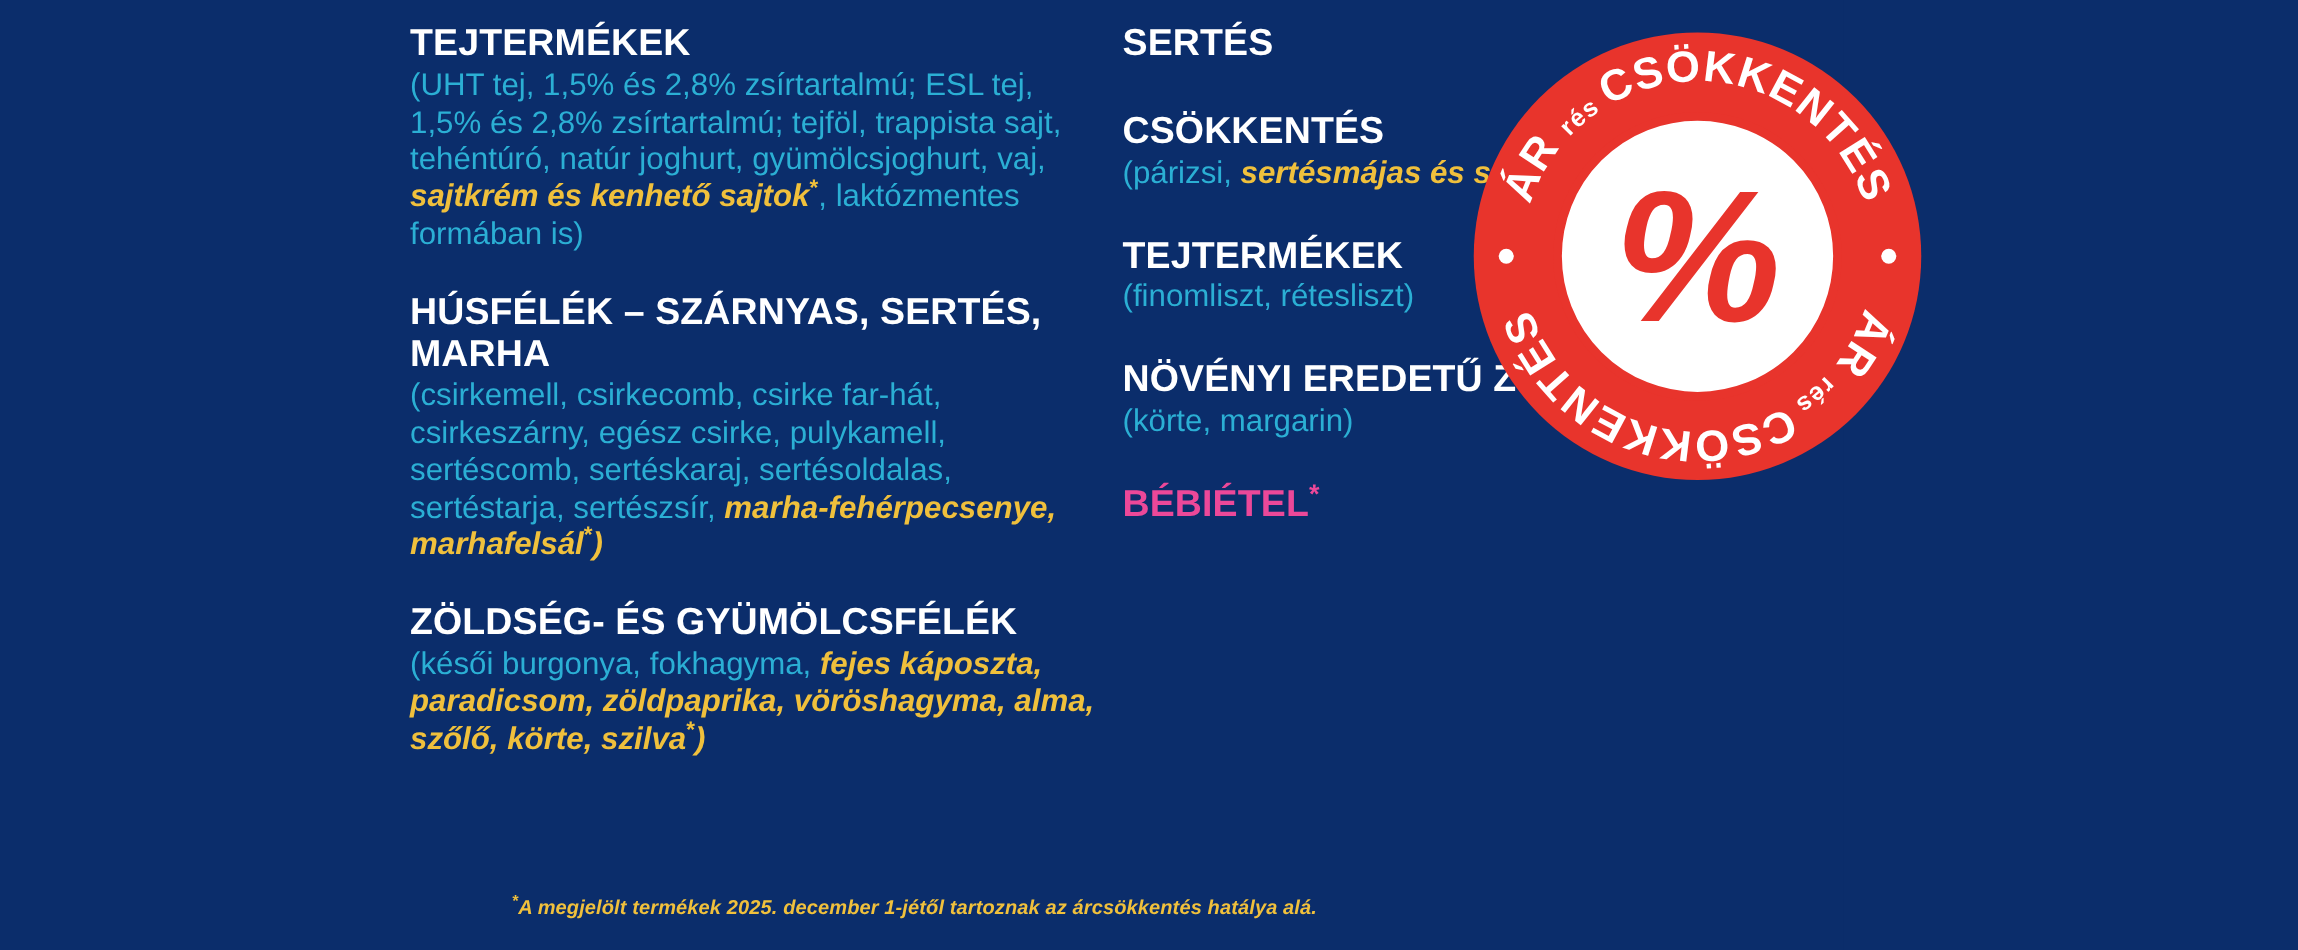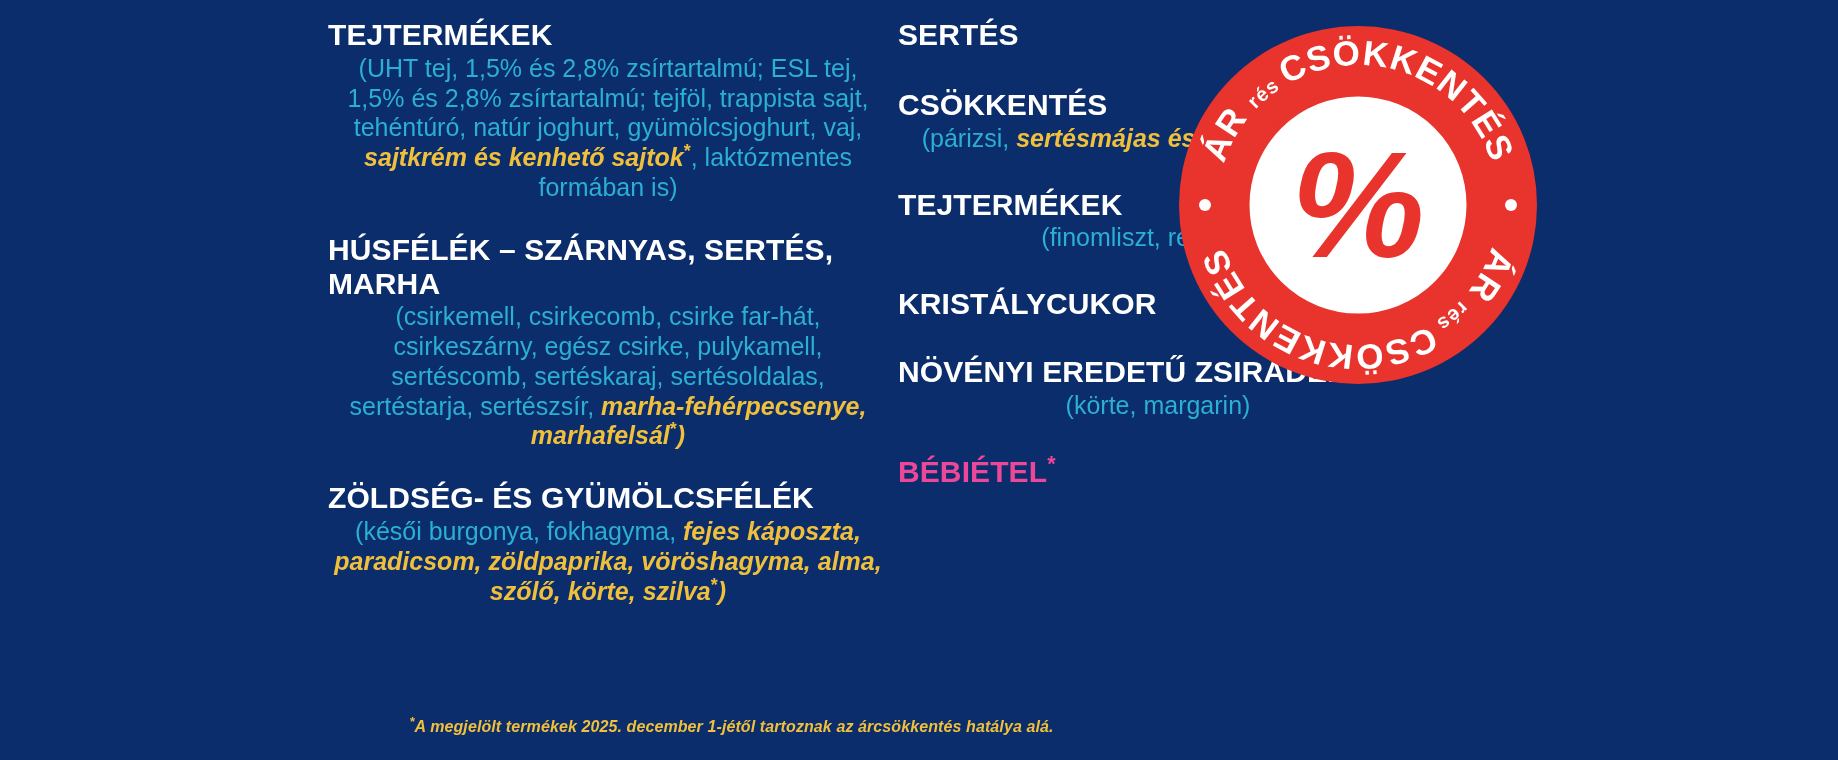--- a/index.html
+++ b/index.html
@@ -27,21 +27,20 @@
     color:#ffffff;
     letter-spacing:.1px;
   }
   h2.head.yellow{color:#ec4899;}
   .desc{
     margin:0;
     font-size:25px;
     line-height:1.19;
     color:#2bafd4;
     font-weight:400;
-    text-align:center;
   }
   .sup{font-size:.72em;vertical-align:super;line-height:0;}
 
   
   #blk-tojas{margin-bottom:36px;}
   #blk-felvagottak{margin-bottom:34px;}
   #blk-lisztfelek{margin-bottom:34px;}
   #blk-kristalycukor{margin-bottom:34px;}
   #blk-novenyi{margin-bottom:34px;}
   #blk-tejtermekek{margin-bottom:30px;}
@@ -94,23 +93,20 @@
         <h2 class="head">SERTÉS</h2>
       </div>
       <div class="block" id="blk-felvagottak">
         <h2 class="head">CSÖKKENTÉS</h2>
         <p class="desc"><span>(párizsi, </span><span class="hl" style="color: rgb(240, 192, 60); font-style: italic; font-weight: 700;">sertésmájas és sertésmájkrém</span><span class="hl sup" style="color: rgb(240, 192, 60); font-weight: 700;">*</span><span class="hl" style="color: rgb(240, 192, 60); font-style: italic; font-weight: 700;">)</span></p>
       </div>
       <div class="block" id="blk-lisztfelek">
         <h2 class="head">TEJTERMÉKEK</h2>
         <p class="desc"><span>(finomliszt, rétesliszt)</span></p>
       </div>
-      <div class="block" id="blk-kristalycukor">
-        <h2 class="head">KRISTÁLYCUKOR</h2>
-      </div>
       <div class="block" id="blk-novenyi">
         <h2 class="head">NÖVÉNYI EREDETŰ ZSIRADÉK</h2>
         <p class="desc"><span>(körte, margarin)</span></p>
       </div>
       <div class="block" id="blk-bebietel">
         <h2 class="head yellow">BÉBIÉTEL<span class="sup">*</span></h2>
       </div>
     </div>
 
   <div id="footnote">

